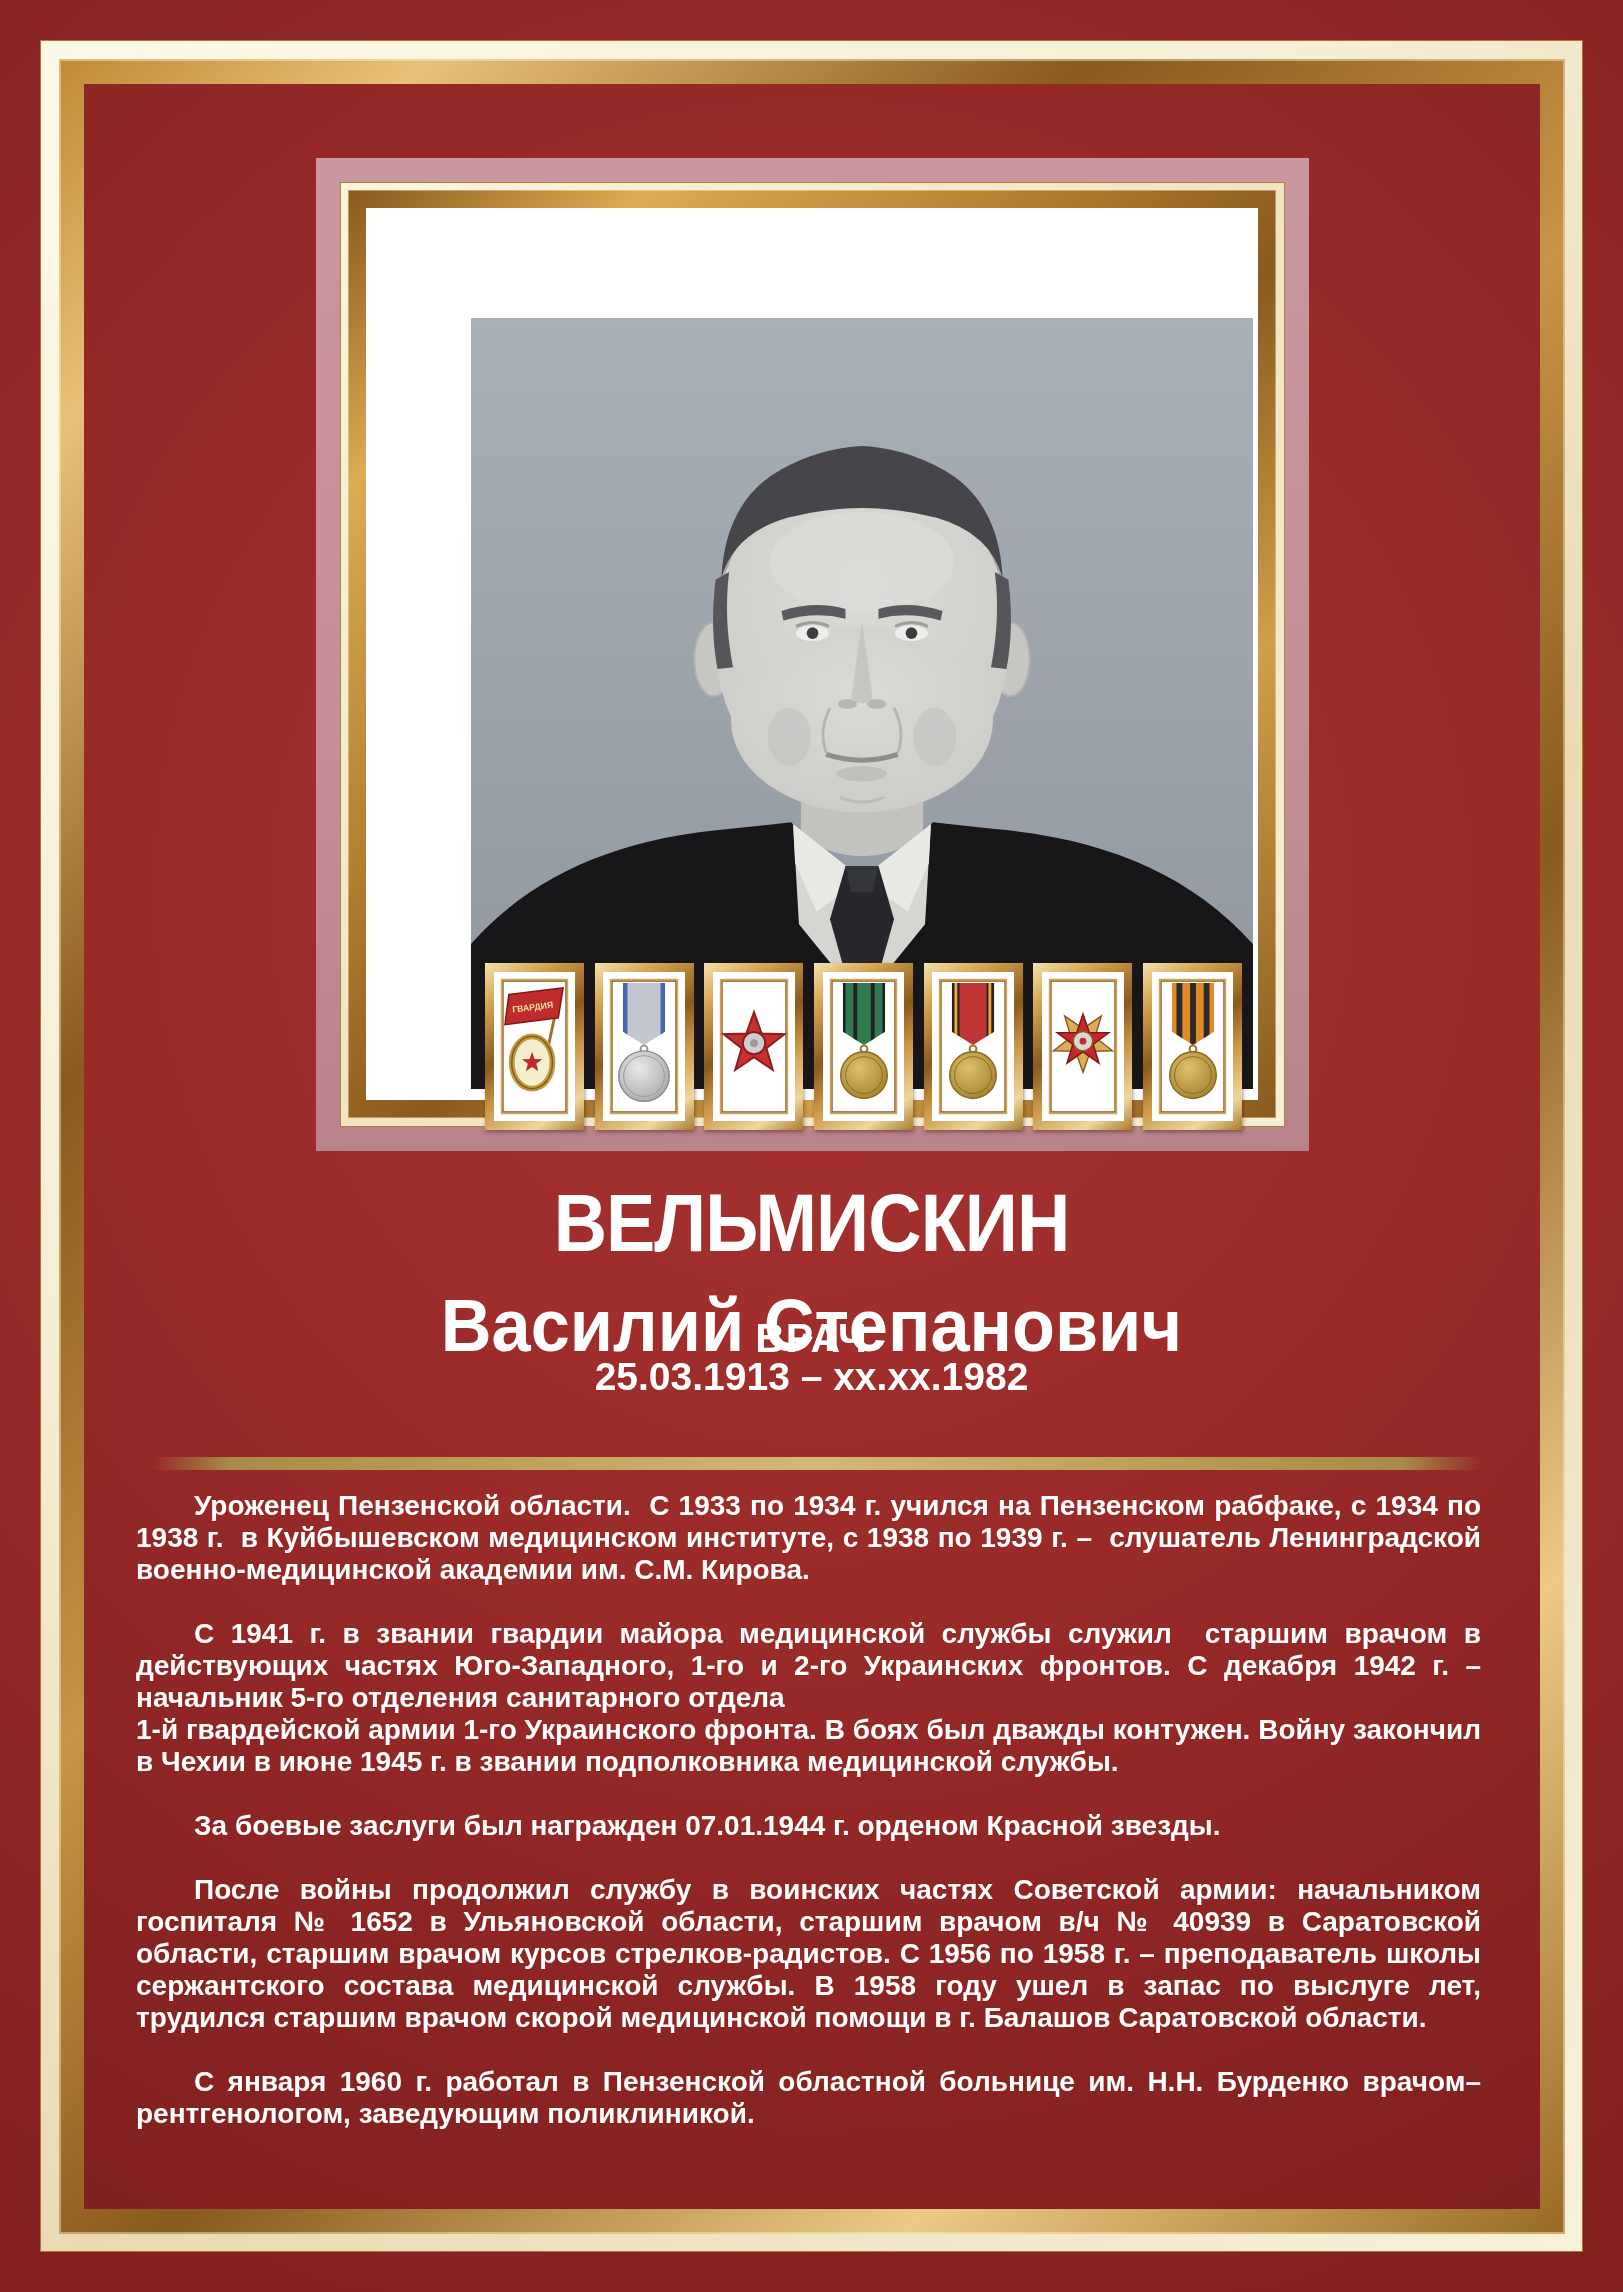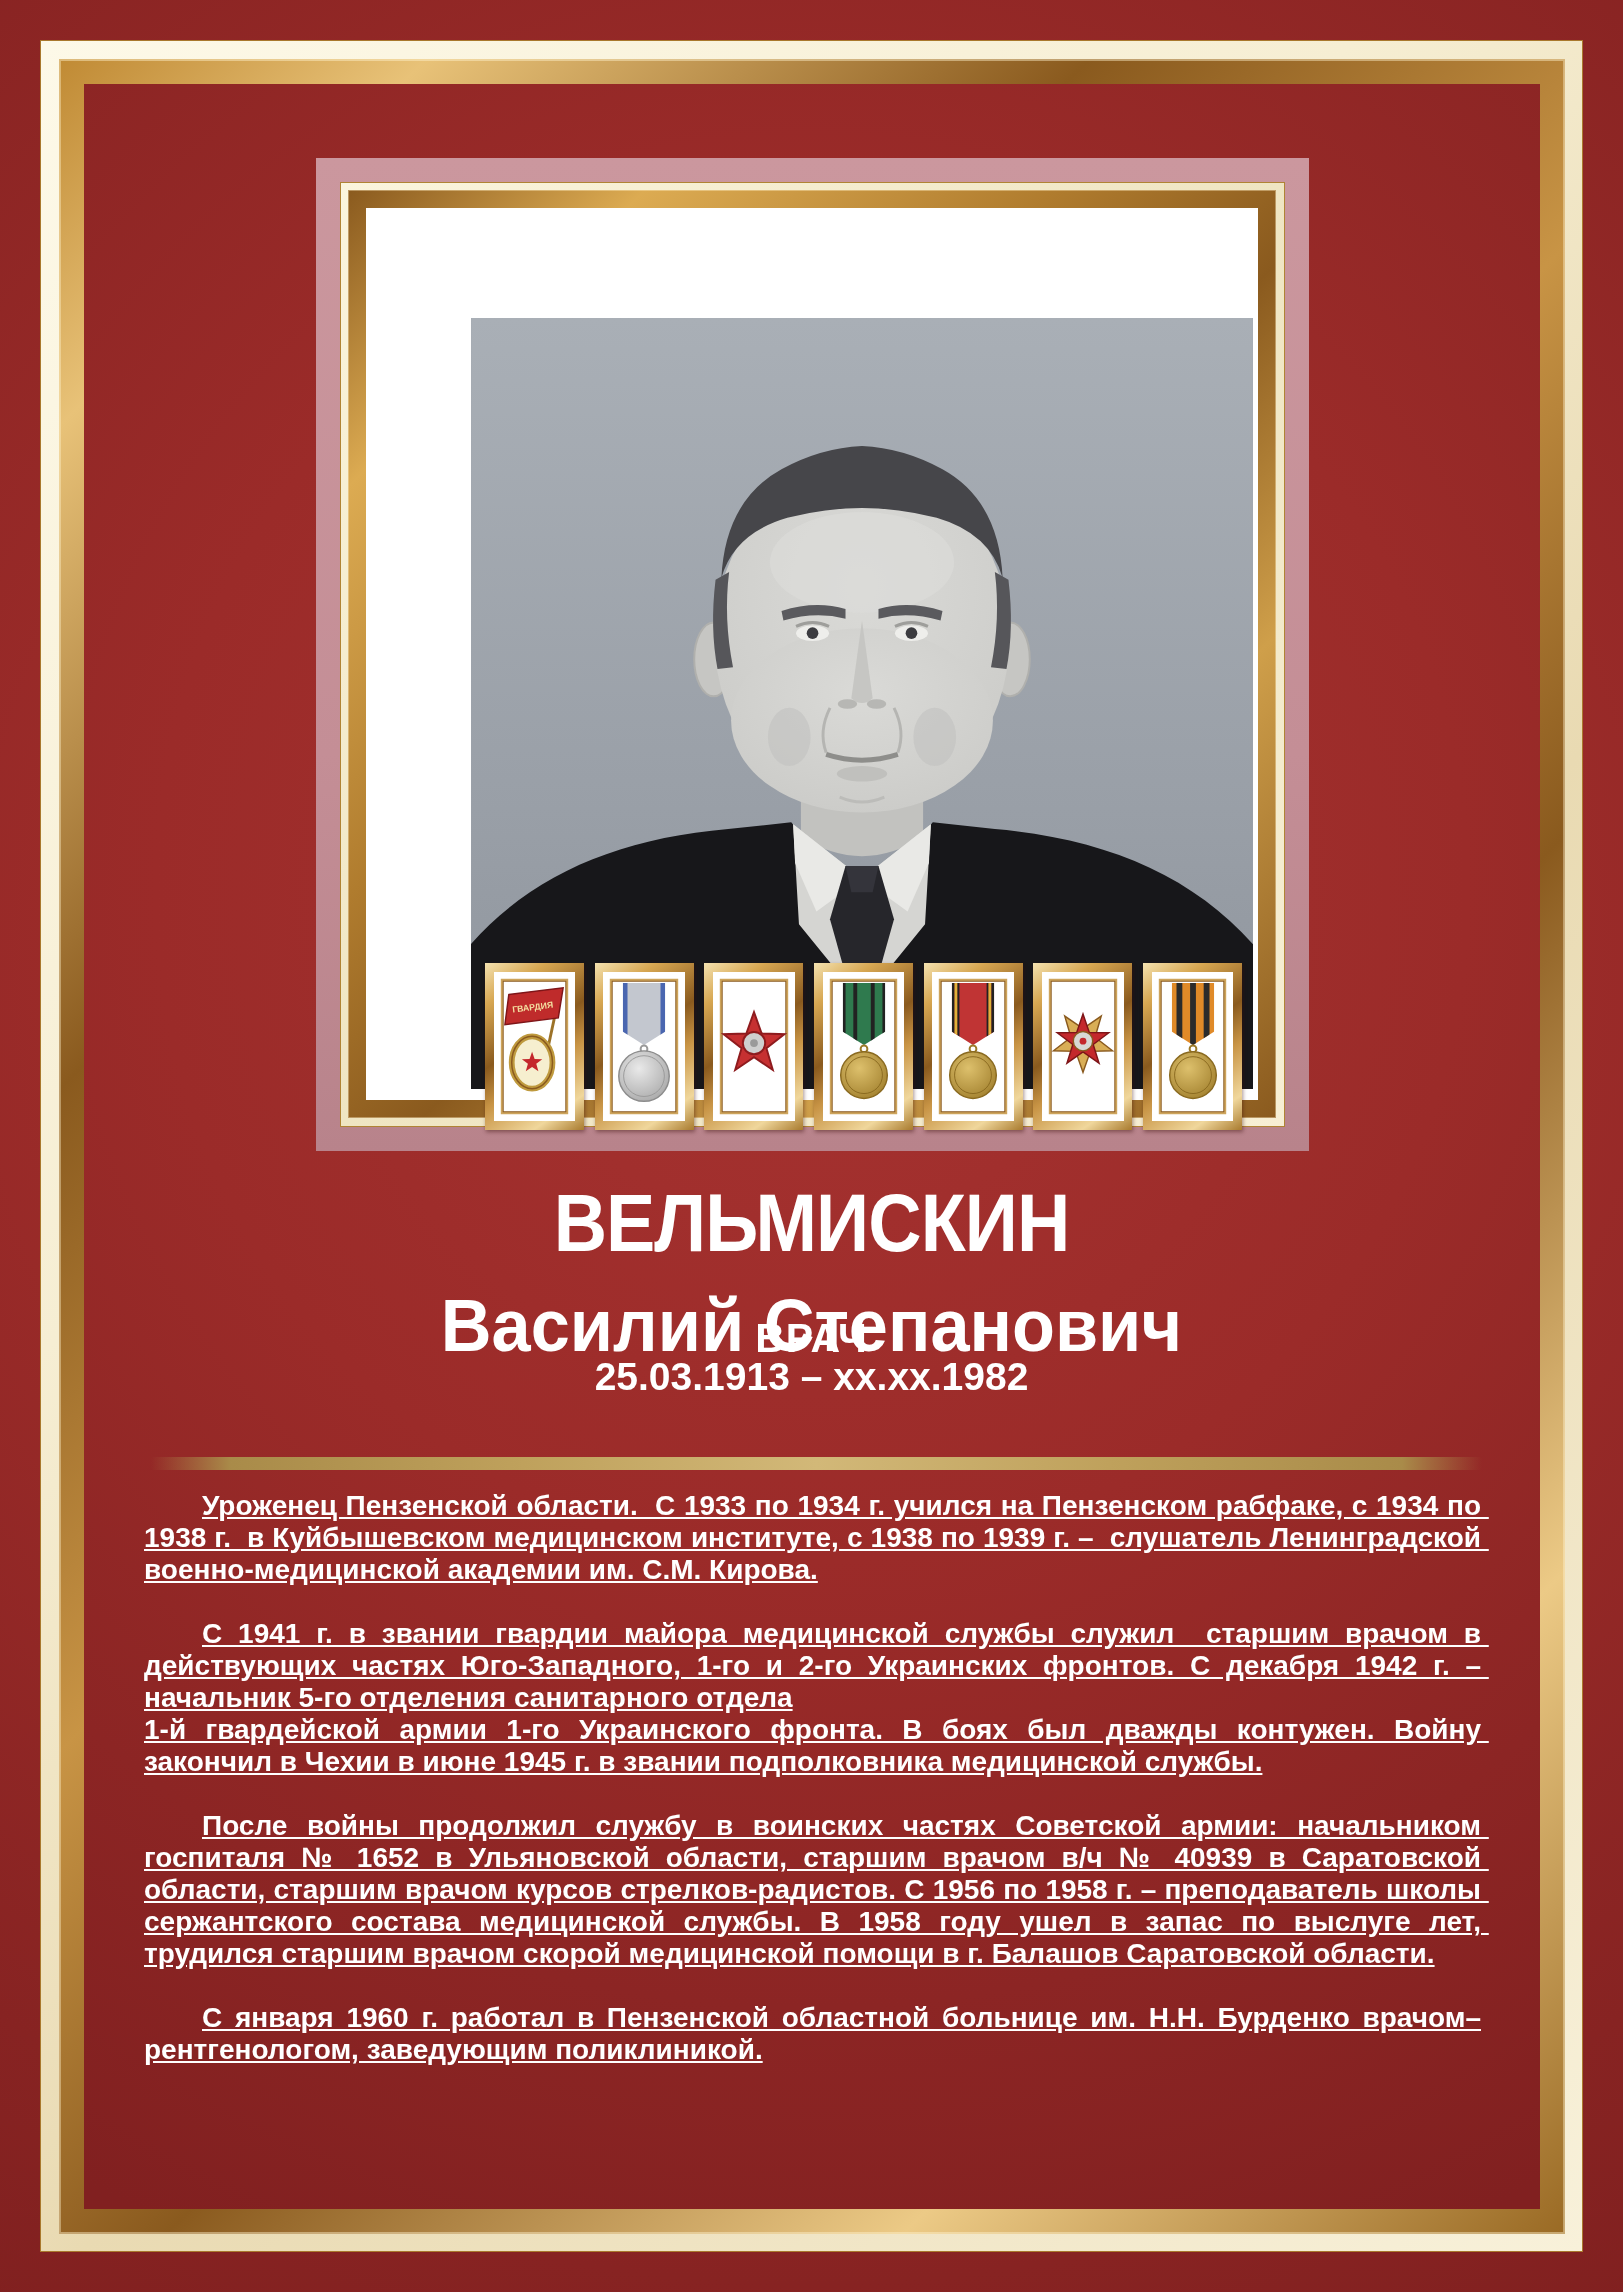--- a/index.html
+++ b/index.html
@@ -44,21 +44,21 @@
   .title-line{position:absolute;left:83px;right:83px;text-align:center;color:#ffffff;font-weight:bold;line-height:1;}
   .t-surname{top:1182px;font-size:82px;transform:scaleX(.9);letter-spacing:-1px;}
   .t-name{top:1289px;font-size:74px;transform:scaleX(.95);}
   .t-prof{top:1286px;font-size:41px;letter-spacing:1px;margin-top:32px;}
   .t-dates{top:1357px;font-size:39px;}
   .separator{position:absolute;top:1457px;left:151px;width:1331px;height:12.6px;border-radius:2.9px;
     background:linear-gradient(90deg, rgba(155,43,41,0) 0%, #a98b49 6%, #bfa15c 28%, #d2b878 50%, #bfa15c 72%, #a98b49 94%, rgba(155,43,41,0) 100%);}
   
   .body-text{position:absolute;left:136px;top:1490px;width:1345px;color:#ffffff;
     font-size:28px;font-weight:bold;line-height:32px;text-align:justify;}
-  .body-text p{margin:0 0 32px 8px;text-indent:58px;white-space:pre-wrap;text-decoration:underline;}
+  .body-text p{margin:0 0 32px 0;text-indent:58px;white-space:pre-wrap;}
 </style>
 </head>
 <body>
 
 <div class="page">
 
   <div class="frame-outer">
     <div class="frame-outer-gold">
       <div class="panel">
 
@@ -281,18 +281,19 @@
   <div class="title-line t-name">Василий Степанович</div>
   <div class="title-line t-prof">ВРАЧ</div>
   <div class="title-line t-dates">25.03.1913 – хх.хх.1982</div>
 
   <div class="separator"></div>
 
   <div class="body-text">
     <p>Уроженец Пензенской области.  С 1933 по 1934 г. учился на Пензенском рабфаке, с 1934 по 1938 г.  в Куйбышевском медицинском институте, с 1938 по 1939 г. –  слушатель Ленинградской военно-медицинской академии им. С.М. Кирова.</p>
     <p>С 1941 г. в звании гвардии майора медицинской службы служил  старшим врачом в действующих частях Юго-Западного, 1-го и 2-го Украинских фронтов. С декабря 1942 г. – начальник 5-го отделения санитарного отдела
 1-й гвардейской армии 1-го Украинского фронта. В боях был дважды контужен. Войну закончил в Чехии в июне 1945 г. в звании подполковника медицинской службы.</p>
+    <p>За боевые заслуги был награжден 07.01.1944 г. орденом Красной звезды.</p>
     <p>После войны продолжил службу в воинских частях Советской армии: начальником госпиталя № 1652 в Ульяновской области, старшим врачом в/ч № 40939 в Саратовской области, старшим врачом курсов стрелков-радистов. С 1956 по 1958 г. – преподаватель школы сержантского состава медицинской службы. В 1958 году ушел в запас по выслуге лет, трудился старшим врачом скорой медицинской помощи в г. Балашов Саратовской области.</p>
     <p>С января 1960 г. работал в Пензенской областной больнице им. Н.Н. Бурденко врачом–рентгенологом, заведующим поликлиникой.</p>
   </div>
 
 </div>
 
 
 </body></html>

